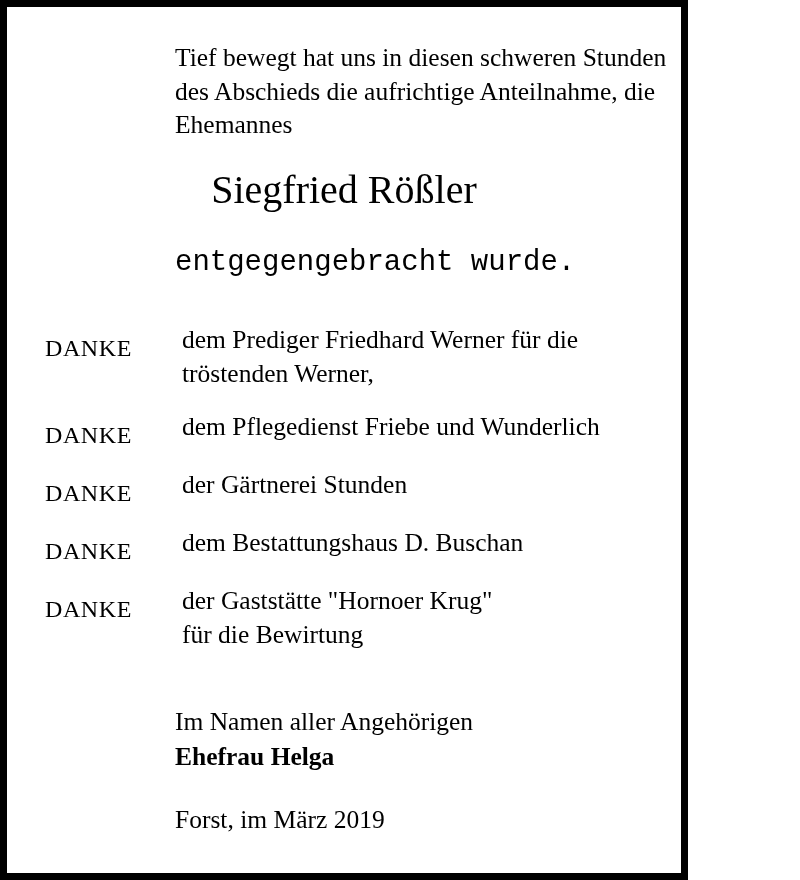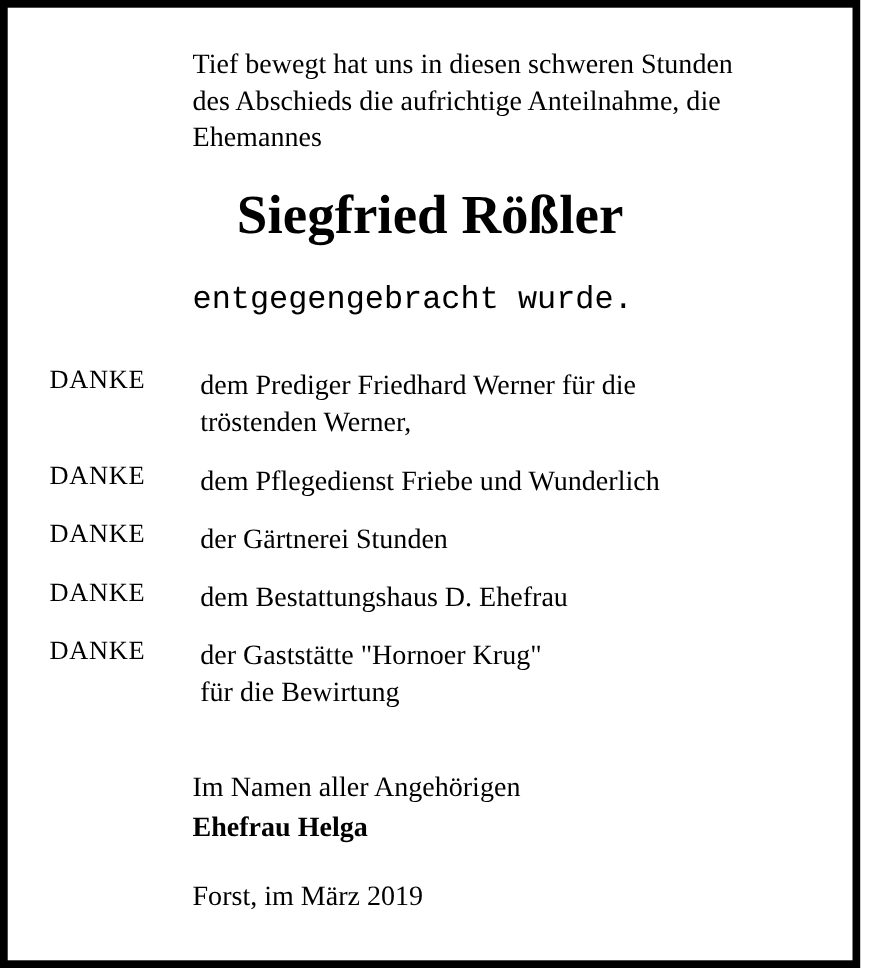--- a/index.html
+++ b/index.html
@@ -9,41 +9,41 @@
   }
   body {
     width: 800px;
     height: 880px;
     font-family: "Liberation Serif", serif;
     color: #000000;
     overflow: hidden;
   }
   .notice {
     box-sizing: border-box;
-    width: 782px;
+    width: 688px;
     height: 880px;
     border: 7px solid #000000;
     background: #ffffff;
     padding: 34px 38px 10px 38px;
     position: relative;
   }
   .intro {
     font-size: 25.5px;
     line-height: 1.32;
     margin: 0 0 0 130px;
     width: 600px;
     text-align: left;
   }
   .intro div {
     white-space: nowrap;
   }
   .name {
     text-align: center;
-    font-size: 50px;
-    font-weight: bold;
+    font-size: 40px;
+    font-weight: normal;
     letter-spacing: 0px;
     margin: 28px 0 0 0;
     line-height: 1.0;
   }
   .after-name {
     font-size: 29px;
     margin: 36px 0 0 130px;
     font-family: Liberation Mono, monospace;
   }
   .thanks {
@@ -53,20 +53,21 @@
     display: flex;
     align-items: flex-start;
     margin-bottom: 19px;
   }
   .thanks-label {
     font-size: 24px;
     letter-spacing: 0.6px;
     width: 137px;
     flex: 0 0 137px;
     padding-left: 0px;
+    margin-top: 12px;
   }
   .thanks-text {
     font-size: 25.5px;
     line-height: 1.33;
   }
   .thanks-text div {
     white-space: nowrap;
     font-family: Liberation Serif, serif;
   }
   .closing {
@@ -117,21 +118,21 @@
     <div class="thanks-row">
       <div class="thanks-label">DANKE</div>
       <div class="thanks-text">
         <div>der Gärtnerei Stunden</div>
       </div>
     </div>
 
     <div class="thanks-row">
       <div class="thanks-label">DANKE</div>
       <div class="thanks-text">
-        <div>dem Bestattungshaus D. Ehefrau</div>
+        <div>dem Bestattungshaus D. Buschan</div>
       </div>
     </div>
 
     <div class="thanks-row">
       <div class="thanks-label">DANKE</div>
       <div class="thanks-text">
         <div>der Gaststätte "Hornoer Krug"</div>
         <div>für die Bewirtung</div>
       </div>
     </div>

